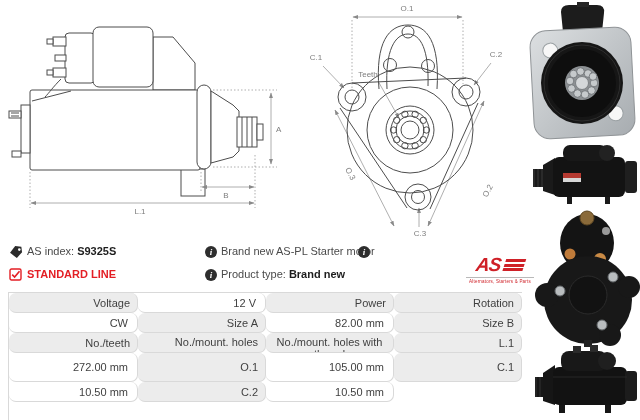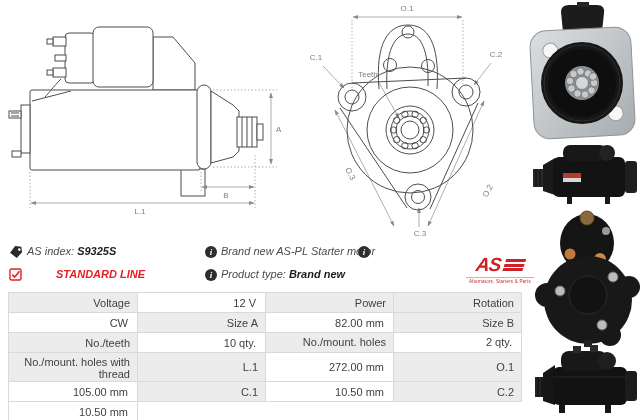--- a/index.html
+++ b/index.html
@@ -1,42 +1,42 @@
 <!DOCTYPE html>
 <html><head>
 <meta charset="utf-8">
 <style>
   html,body{margin:0;padding:0;background:#fff;}
   #stage{position:relative;width:640px;height:420px;background:#fff;overflow:hidden;
          font-family:"Liberation Sans", sans-serif;color:#3f3f3f;}
   svg{display:block;}
   .abs{position:absolute;}
   
-  .info-line{position:absolute;height:14px;font-size:11px;line-height:13px;white-space:nowrap;color:#4a4a4a;font-style:italic;}
+  .info-line{position:absolute;height:14px;font-size:11px;line-height:13px;white-space:nowrap;color:#4a4a4a;}
   .info-line b{color:#1d1d1d;}
-  .std-line{color:#e31e24;font-weight:bold;margin-left:29px;}
+  .std-line{color:#e31e24;font-weight:bold;}
   .info-icon{position:absolute;width:12px;height:12px;border-radius:50%;background:#2e2e2e;color:#fff;
              font:bold italic 9px "Liberation Serif", serif;display:flex;align-items:center;justify-content:center;}
   
   .logo{position:absolute;left:466px;top:258px;width:68px;height:28px;}
   .logo-as{position:absolute;left:10px;top:-4px;font:italic bold 19px "Liberation Sans",sans-serif;
            color:#cf2027;transform:skewX(-8deg);letter-spacing:-1px;}
   .logo-stripes{position:absolute;left:38px;top:1px;width:20px;height:14px;transform:skewX(-18deg);}
   .logo-stripes div{height:3px;margin-bottom:1.5px;background:#cf2027;}
   .logo-tagline{position:absolute;left:0;top:19px;width:68px;text-align:center;font-size:4.5px;
                 color:#cf2027;border-top:0.5px solid #b9b9b9;padding-top:1px;letter-spacing:.2px;}
   
   .spec-table{position:absolute;left:8px;top:292px;display:grid;
               grid-template-columns:129px 128px 128px 128px;
               grid-template-rows:20px 20px 20px 29px 20px 20px;
               border-top:1px solid #d9d9d9;border-left:1px solid #d9d9d9;
               font-size:11px;color:#3f3f3f;}
   .cell{border-right:1px solid #d9d9d9;border-bottom:1px solid #d9d9d9;
         display:flex;justify-content:flex-end;align-items:center;
-        text-align:right;line-height:12px;overflow:hidden;}
+        text-align:center;line-height:12px;overflow:hidden;border-radius:7px;}
   .lab{background:#ececec;padding:0 7px;}
   .val{background:#ffffff;padding:0 9px;}
   .top{align-items:flex-start;padding-top:3px;}
   
   .dim-text{font-family:"Liberation Sans",sans-serif;font-size:8px;fill:#7d7d7d;}
 </style>
 </head>
 <body>
 
 <div id="stage">
@@ -281,24 +281,22 @@
     <div class="cell val">12 V</div>
     <div class="cell lab">Power</div>
 
     <div class="cell lab">Rotation</div>
     <div class="cell val">CW</div>
     <div class="cell lab">Size A</div>
     <div class="cell val">82.00 mm</div>
 
     <div class="cell lab">Size B</div>
     <div class="cell lab">No./teeth</div>
-    <div class="cell val">10 qty.</div>
 
     <div class="cell lab top">No./mount. holes</div>
-    <div class="cell val top">2 qty.</div>
     <div class="cell lab top">No./mount. holes with thread</div>
 
     <div class="cell lab">L.1</div>
     <div class="cell val">272.00 mm</div>
     <div class="cell lab">O.1</div>
     <div class="cell val">105.00 mm</div>
 
     <div class="cell lab">C.1</div>
     <div class="cell val">10.50 mm</div>
     <div class="cell lab">C.2</div>

